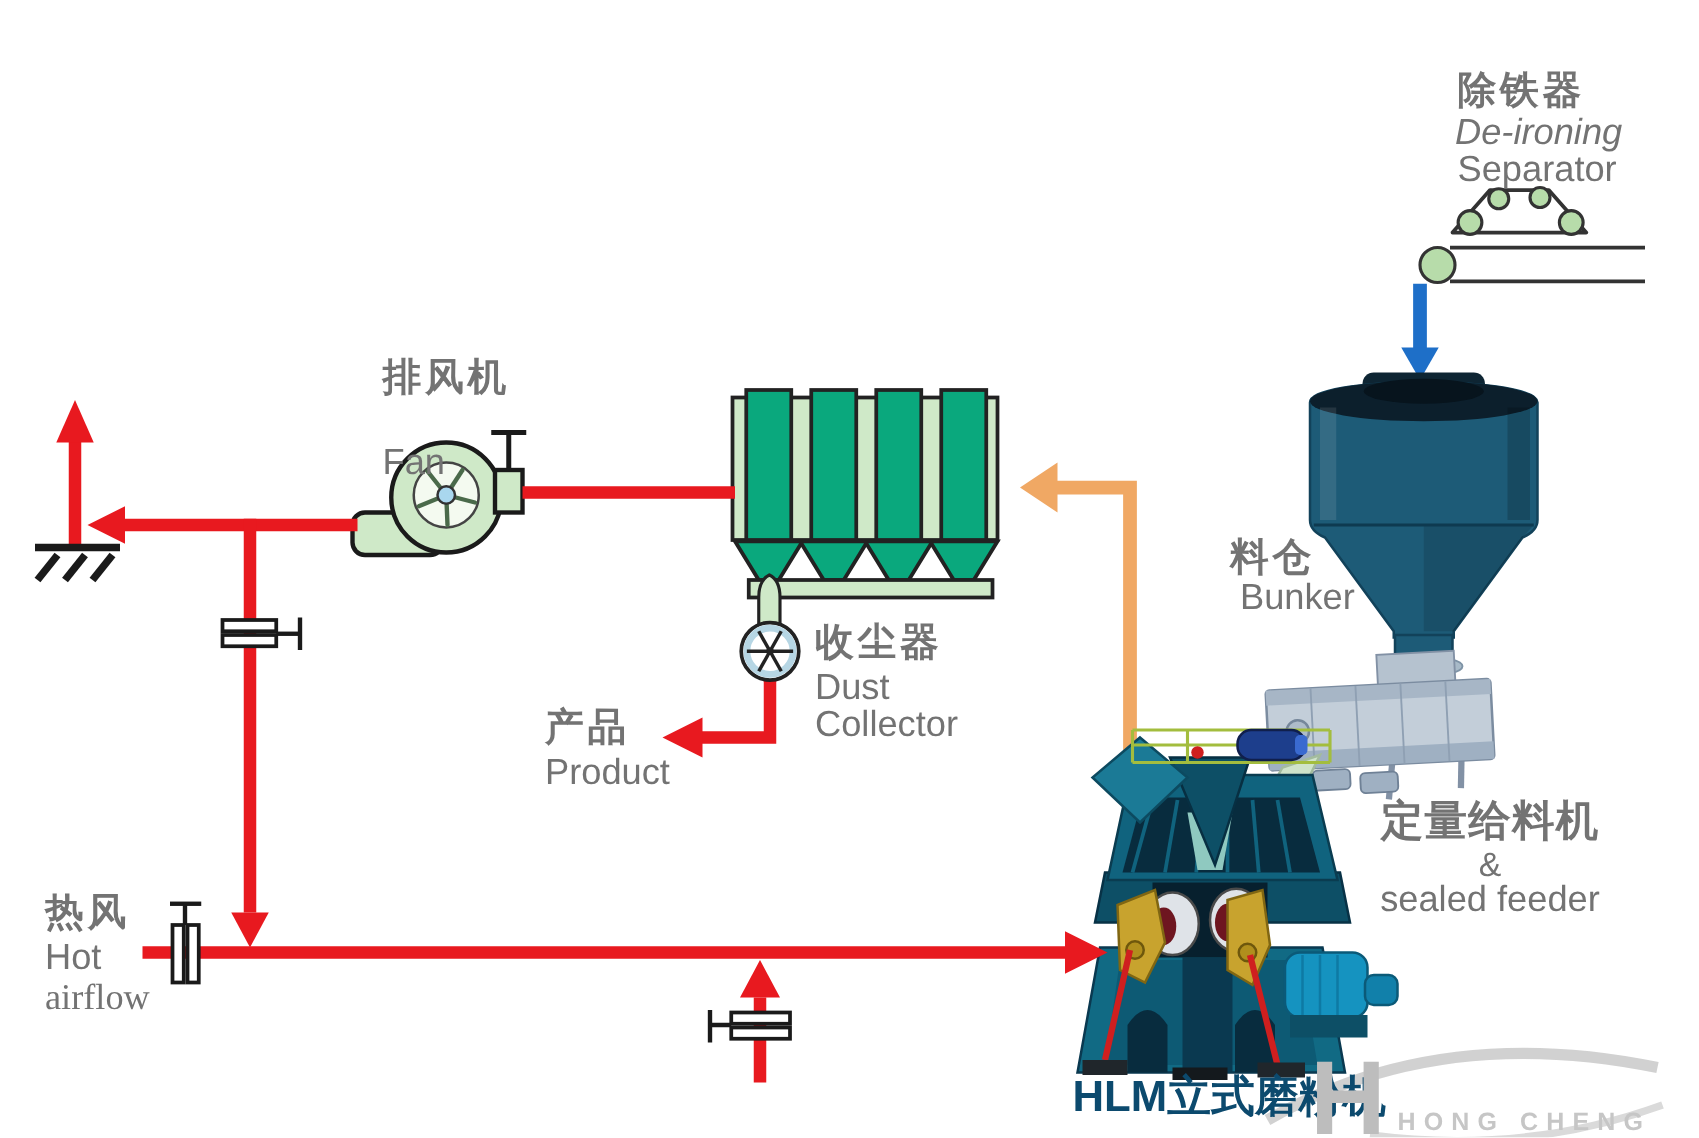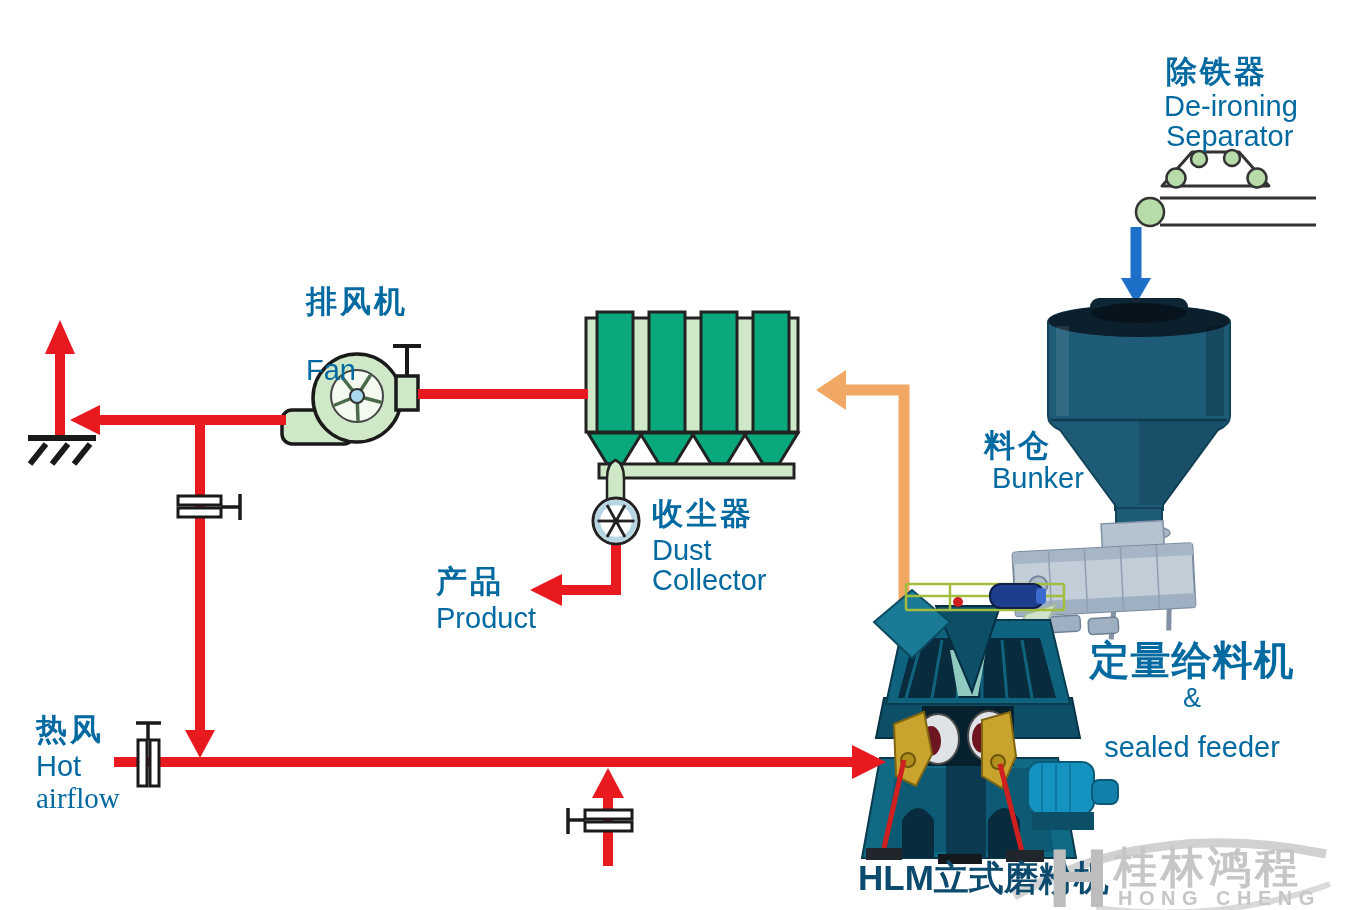--- a/index.html
+++ b/index.html
@@ -1,19 +1,19 @@
 <!DOCTYPE html>
 <html><head>
 <meta charset="utf-8">
 <style>
   html,body{margin:0;padding:0;background:#ffffff;}
   .stage{position:relative;width:1359px;height:910px;background:#ffffff;overflow:hidden;
          font-family:"Liberation Sans","DejaVu Sans",sans-serif;}
   svg{position:absolute;left:0;top:0;}
-  .lbl{position:absolute;color:#0369a1;white-space:nowrap;line-height:1;}
+  .lbl{position:absolute;color:#737373;white-space:nowrap;line-height:1;}
   .zh{font-weight:700;font-size:31px;letter-spacing:3px;}
   .en{font-weight:400;font-size:29px;letter-spacing:0;}
   .red-l{stroke:#e8191f;stroke-width:10;fill:none;}
   .red-f{fill:#e8191f;}
   .org-l{stroke:#f0a864;stroke-width:11;fill:none;}
   .org-f{fill:#f0a864;}
   .blu-l{stroke:#1e6fc8;stroke-width:11;fill:none;}
   .blu-f{fill:#1e6fc8;}
   .blk{stroke:#1a1a1a;}
   .valve-r{fill:#ffffff;stroke:#1a1a1a;stroke-width:3;}
@@ -255,28 +255,27 @@
   <div class="lbl" style="left:436px;top:604px;"><span class="en">Product</span></div>
 
   <div class="lbl" style="left:36px;top:714px;letter-spacing:5px;"><span class="zh">热风</span></div>
   <div class="lbl" style="left:36px;top:752px;"><span class="en">Hot</span></div>
   <div class="lbl" style="left:36px;top:784px;font-family:Liberation Serif, serif;"><span class="en">airflow</span></div>
 
   <div class="lbl" style="left:984px;top:430px;letter-spacing:7px;"><span class="zh">料仓</span></div>
   <div class="lbl" style="left:992px;top:464px;"><span class="en">Bunker</span></div>
 
   <div class="lbl" style="left:1166px;top:56px;"><span class="zh">除铁器</span></div>
-  <div class="lbl" style="left:1164px;top:92px;"><span class="en">De-ironing</span></div>
+  <div class="lbl" style="left:1164px;top:92px;font-style:italic;"><span class="en">De-ironing</span></div>
   <div class="lbl" style="left:1166px;top:122px;"><span class="en">Separator</span></div>
 
   <div class="lbl" style="left:1066px;top:638px;width:252px;text-align:center;">
-    <div class="zh" style="font-size:40px;letter-spacing:1px;margin-top:2px;">定量给料机</div>
+    <div class="zh" style="font-size:34px;letter-spacing:1px;margin-top:2px;">定量给料机</div>
     <div class="en" style="font-size:27px;margin-top:5px;">&amp;</div>
-    <div class="en" style="margin-top:21px;">sealed feeder</div>
+    <div class="en" style="margin-top:0;">sealed feeder</div>
   </div>
 
   <div class="lbl" style="left:858px;top:860px;font-size:35px;font-weight:700;color:#0c4a6e;">HLM立式磨粉机</div>
 
   <div class="wm" style="left:1048px;top:836px;font-size:84px;color:#bdbdbd;">H</div>
-  <div class="wm" style="left:1114px;top:846px;font-size:43px;letter-spacing:4px;">桂林鸿程</div>
   <div class="wm" style="left:1118px;top:888px;font-size:20px;letter-spacing:6.5px;">HONG CHENG</div>
 
 </div>
 
 </body></html>

